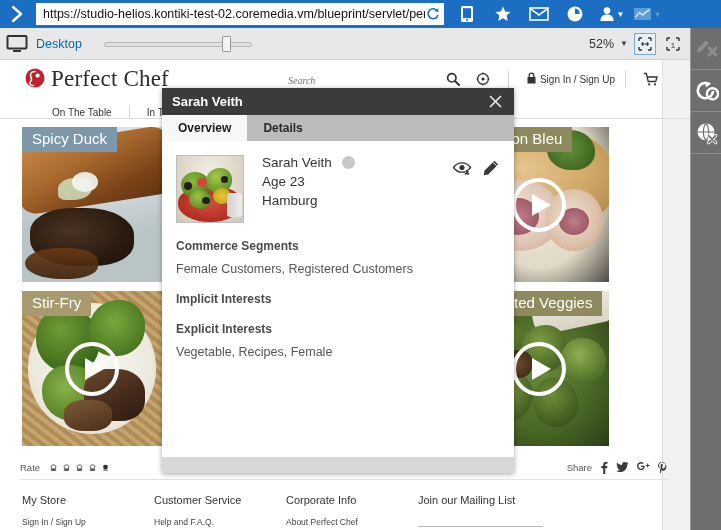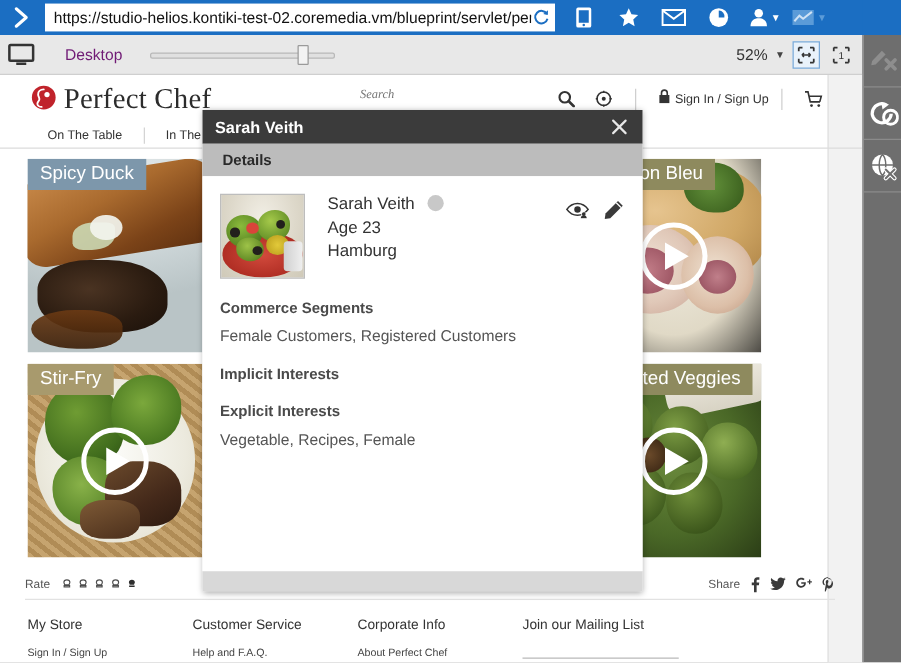--- a/index.html
+++ b/index.html
@@ -38,21 +38,21 @@
   .caret-sm { font-size: 8px; margin-left: 1px; color:#ffffff; }
 
   
   .device-bar {
     position: absolute; left: 0; top: 28px; width: 690px; height: 32px;
     background: #e8e8e8; border-bottom: 1px solid #cfcfcf;
     display: flex; align-items: center; padding: 0 6px;
   }
   .device-bar-l { display: flex; align-items: center; gap: 8px; }
   .monitor-icon { width: 22px; height: 20px; color: #333; }
-  .device-label { font-size: 12.5px; color: #701a75; margin-left: 16px; }
+  .device-label { font-size: 12.5px; color: #0369a1; }
   .slider-wrap { width: 148px; height: 16px; position: relative; margin-left: 14px; }
   .slider-track {
     position: absolute; top: 6px; left: 0; width: 148px; height: 5px;
     background: #e0e0e0; border: 1px solid #b8b8b8; border-radius: 2px;
   }
   .slider-thumb {
     position: absolute; top: 0; left: 118px; width: 9px; height: 16px;
     background: #f3f3f3; border: 1px solid #9a9a9a; border-radius: 1px;
   }
   .device-bar-r { margin-left: auto; display: flex; align-items: center; gap: 6px; }
@@ -74,34 +74,34 @@
   
   .site-header { height: 38px; display: flex; align-items: center; padding: 0 24px; }
   .logo-mark {
     width: 22px; height: 24px; flex: 0 0 22px; color: #c0232b; margin-right: 5px;
   }
   .logo-text {
     font-family: "Liberation Serif", serif; font-size: 23px; color: #2c2c2c; letter-spacing: .2px;
   }
   .hdr-right { margin-left: auto; display: flex; align-items: center; gap: 0; }
   .search-wrap {
-    width: 150px; border-bottom: 1px solid #b9b9b9; height: 19px; display: flex; align-items: flex-start;
+    width: 150px; border-bottom: 1px solid #b9b9b9; height: 19px; display: flex; align-items: flex-end;
   }
   .search-input {
     border: 0; outline: 0; background: transparent; width: 100%;
     font-family: "Liberation Serif", serif; font-style: italic; font-size: 10px; color: #888; padding: 0 0 2px 0;
   }
   .hdr-icon { width: 30px; height: 26px; display: flex; align-items: center; justify-content: center; color: #333; }
   .signin { display: flex; align-items: center; gap: 4px; margin-left: 8px; }
   .signin-text { font-size: 10px; color: #333; }
   .hdr-div { width: 1px; height: 17px; background: #cfcfcf; margin: 0 10px; }
 
   
   .site-nav {
-    height: 21px; display: flex; align-items: center; padding: 0 21px;
+    height: 21px; display: flex; align-items: flex-end; padding: 0 35px;
     border-bottom: 1px solid #dcdcdc;
   }
   .nav-item { font-size: 10px; color: #333; padding: 0 17px; white-space: nowrap; }
   .nav-sep { width: 1px; height: 13px; background: #d4d4d4; }
 
   
   .tiles { position: relative; padding: 8px 22px 0 22px; display: flex; gap: 9px; }
   .tile-col { width: 140px; display: flex; flex-direction: column; gap: 9px; }
   .tile { position: relative; width: 140px; height: 155px; overflow: hidden; }
   .tile-label {
@@ -514,20 +514,21 @@
     <div class="modal" style="left:162px;top:28px;">
       <div class="modal-title">
         <span class="modal-title-text">Sarah Veith</span>
         <span class="modal-close">
           <svg width="13" height="13" viewBox="0 0 13 13">
               <path d="M1.5 1.5 L11.5 11.5 M11.5 1.5 L1.5 11.5" stroke="#e8e8e8" stroke-width="1.7" stroke-linecap="round"></path>
             </svg>
         </span>
       </div>
       <div class="modal-tabs">
+        <div class="mtab active">Overview</div>
         <div class="mtab">Details</div>
       </div>
       <div class="modal-body">
 
         <div class="profile">
           <div class="avatar" style="background:radial-gradient(ellipse at 50% 30%,#f2efe6 0%,#ded9cb 55%,#cfc9b8 100%);">
             <div style="position:absolute;left:2%;top:46%;width:96%;height:54%;background:radial-gradient(ellipse at 50% 50%,#d24a3c 0%,#a9281f 85%);border-radius:46% 46% 50% 50%;"></div>
             <div style="position:absolute;left:6%;top:24%;width:44%;height:40%;background:radial-gradient(circle at 40% 35%,#8bbb3c 0%,#4f7a1f 80%);border-radius:48% 52% 44% 50%;"></div>
             <div style="position:absolute;left:44%;top:18%;width:40%;height:38%;background:radial-gradient(circle at 40% 35%,#a5c94a 0%,#5d8a24 80%);border-radius:52% 44% 50% 46%;"></div>
             <div style="position:absolute;left:18%;top:52%;width:34%;height:28%;background:radial-gradient(circle at 40% 35%,#9ec348 0%,#57801f 82%);border-radius:46% 52% 48% 50%;"></div>

